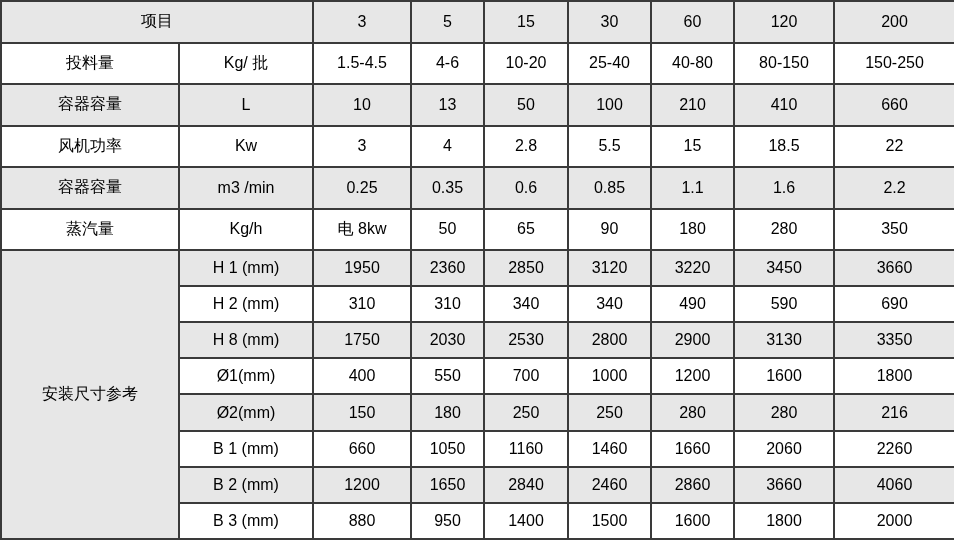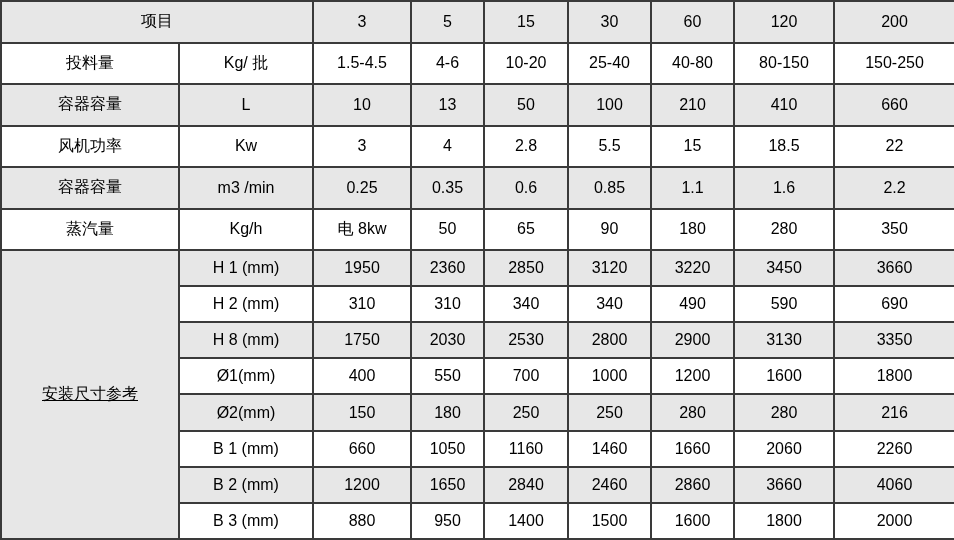--- a/index.html
+++ b/index.html
@@ -30,21 +30,20 @@
     background: var(--row_plain);
     overflow: hidden;
     white-space: nowrap;
   }
   table.spec tr.shade td {
     background: var(--row_shade);
     text-align: center;
   }
   table.spec td.install-label {
     background: var(--row_shade);
-    text-decoration: underline;
   }
 </style>
 </head>
 <body>
 
 <table class="spec">
   <colgroup>
     <col style="width:178px">
       <col style="width:134px">
       <col style="width:98px">

